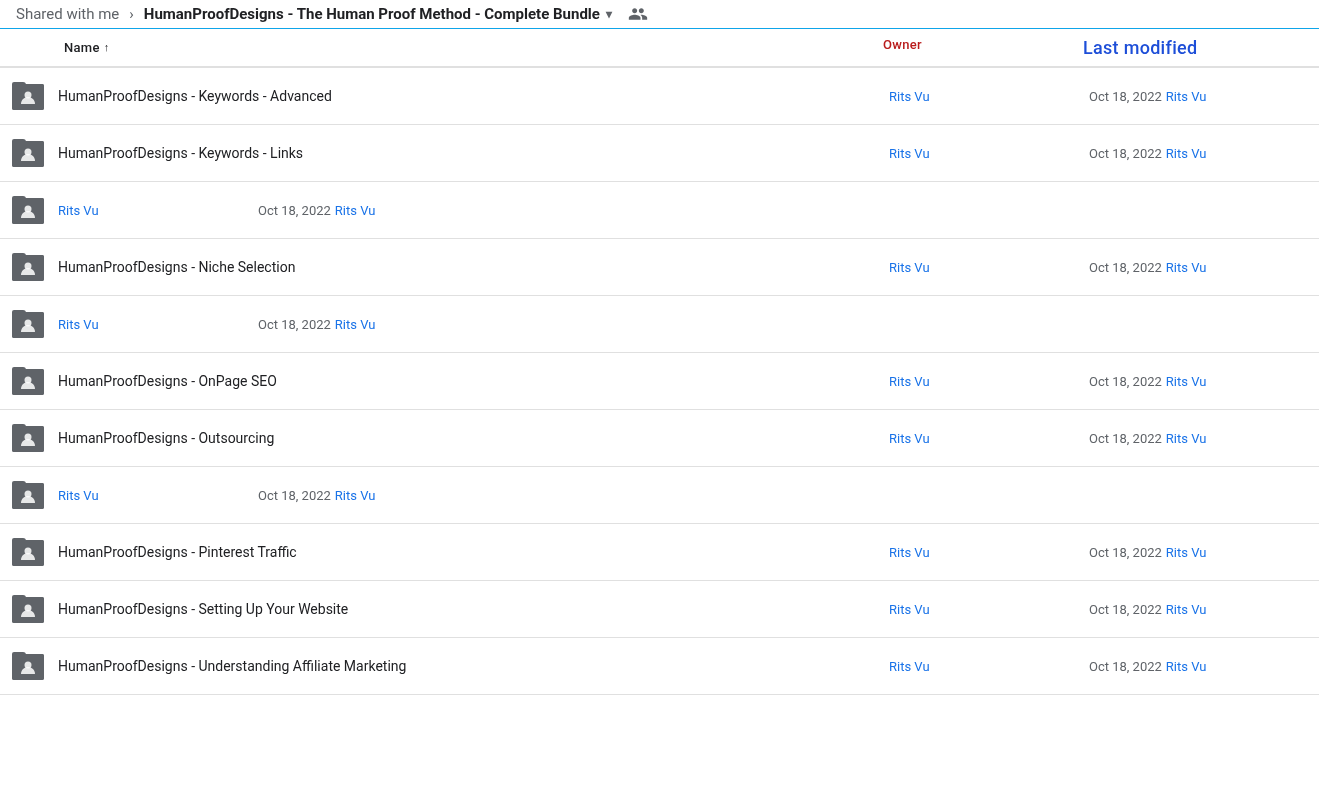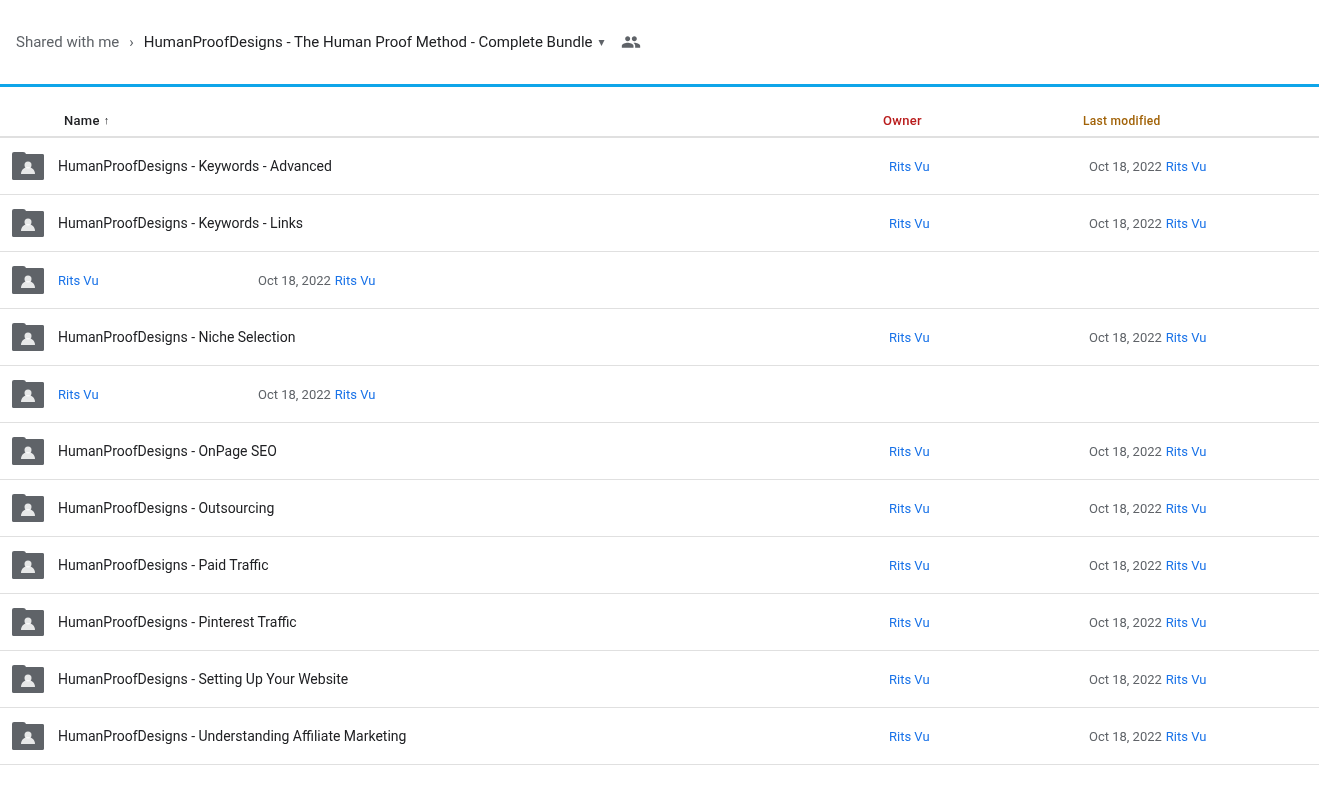--- a/index.html
+++ b/index.html
@@ -13,41 +13,41 @@
       font-size: 14px;
       color: #202124;
       background: #fff;
       width: 1319px;
       min-height: 790px;
     }
 
     .breadcrumb-bar {
       display: flex;
       align-items: center;
-      padding: 28px 16px;
-      border-bottom: 3px solid #0ea5e9;
+      padding: 0 16px;
+      border-bottom: 1px solid #0ea5e9;
       gap: 8px;
     }
 
     .breadcrumb-item {
       color: #5f6368;
       font-size: 15px;
       cursor: pointer;
     }
 
     .breadcrumb-separator {
       color: #5f6368;
       font-size: 15px;
       margin: 0 2px;
     }
 
     .breadcrumb-current {
       color: #202124;
       font-size: 15px;
-      font-weight: 400;
+      font-weight: 700;
       display: flex;
       align-items: center;
       gap: 6px;
       cursor: pointer;
     }
 
     .dropdown-icon {
       color: #5f6368;
       font-size: 12px;
     }
@@ -63,28 +63,26 @@
       color: #5f6368;
       margin-left: 4px;
     }
 
     .file-list {
       width: 100%;
     }
 
     .file-list-header {
       display: flex;
-      align-items: center;
       padding: 8px 16px;
       border-bottom: 2px solid #e0e0e0;
       color: #5f6368;
       font-size: 12px;
       font-weight: 500;
       letter-spacing: 0.3px;
-      margin-top: 18px;
     }
 
     .col-name {
       flex: 1;
       display: flex;
       align-items: center;
       gap: 4px;
       cursor: pointer;
       color: #202124;
       font-weight: 500;
@@ -98,22 +96,22 @@
 
     .col-owner {
       width: 200px;
       color: #b91c1c;
       font-size: 13px;
       font-weight: 500;
     }
 
     .col-modified {
       width: 220px;
-      color: #a16207;
-      font-size: 12px;
+      color: #1d4ed8;
+      font-size: 18px;
       font-weight: 500;
     }
 
     .file-row {
       display: flex;
       align-items: center;
       padding: 10px 10px;
       border-bottom: 1px solid #e0e0e0;
       cursor: pointer;
       min-height: 52px;
@@ -364,21 +362,20 @@
         <div class="folder-body">
           <svg width="32" height="26" viewBox="0 0 32 26">
             <rect width="32" height="26" rx="2" fill="#5f6368"></rect>
             <path d="M10 18c0-3.31 2.69-6 6-6s6 2.69 6 6" fill="none"></path>
             <circle cx="16" cy="11" r="3.5" fill="#fff" opacity="0.85"></circle>
             <path d="M9 20c0-3.87 3.13-7 7-7s7 3.13 7 7" fill="#fff" opacity="0.85"></path>
           </svg>
         </div>
       </div>
     </div>
-    <div class="file-name">HumanProofDesigns - Paid Traffic</div>
     <div class="cell-owner">Rits Vu</div>
     <div class="cell-modified">
       <span>Oct 18, 2022</span>
       <span class="cell-modified-user">Rits Vu</span>
     </div>
   </div>
       <div class="file-row">
     <div class="file-icon-wrapper">
       <div class="folder-shared-icon">
         <div class="folder-tab"></div>

